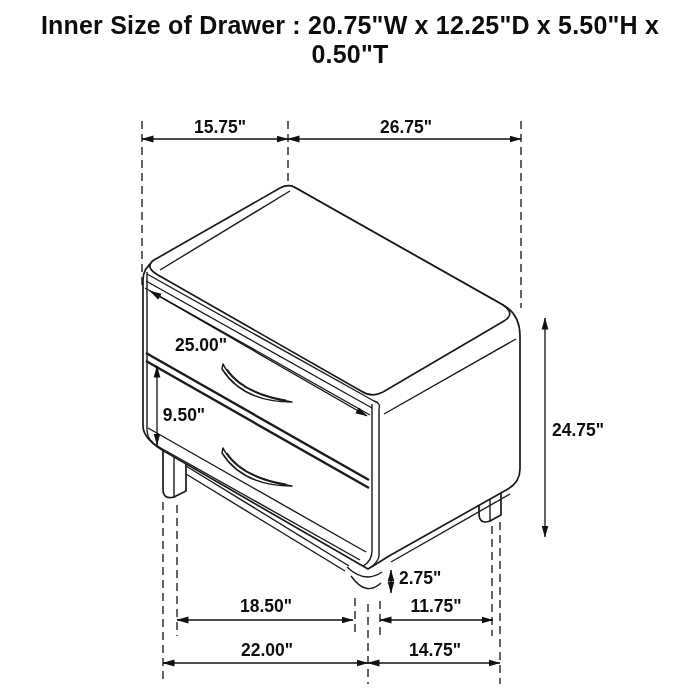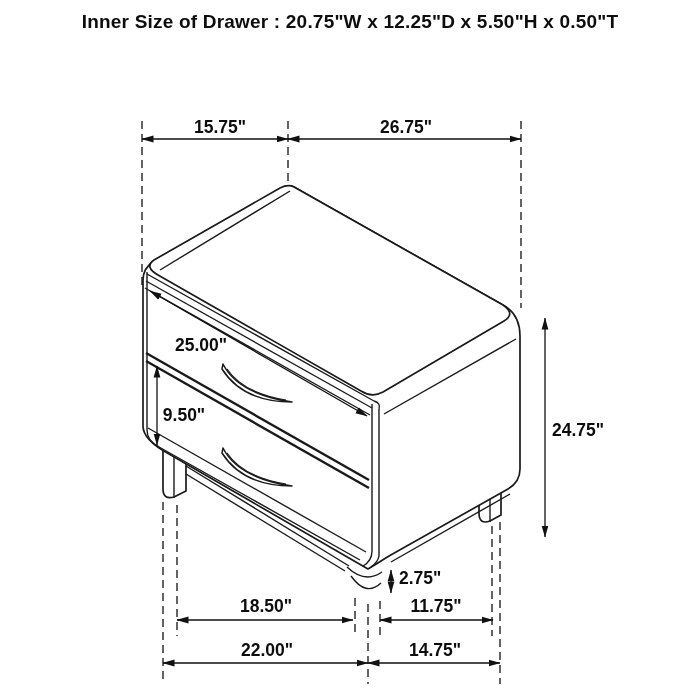--- a/index.html
+++ b/index.html
@@ -2,21 +2,21 @@
 <html><head>
 <meta charset="utf-8">
 <style>
   html,body{margin:0;padding:0;background:#ffffff;}
   .stage{
     position:relative;width:700px;height:700px;background:#ffffff;overflow:hidden;
     font-family:"Liberation Sans", sans-serif;
   }
   .title{
     position:absolute;top:11px;left:10px;width:680px;
-    text-align:center;font-size:19px;font-weight:bold;color:#0d0d0d;
+    text-align:center;font-size:25px;font-weight:bold;color:#0d0d0d;
     letter-spacing:0.2px;
   }
   svg{position:absolute;left:0;top:0;}
   .body-line{fill:#ffffff;stroke:#1a1a1a;stroke-width:1.7;stroke-linejoin:round;}
   .detail{fill:none;stroke:#1a1a1a;stroke-width:1.4;stroke-linejoin:round;}
   .thick{fill:none;stroke:#1a1a1a;stroke-width:2.4;}
   .dim{stroke:#111111;stroke-width:1.3;fill:none;}
   .ext{stroke:#111111;stroke-width:1.3;fill:none;stroke-dasharray:8 5;}
   .dimtext{font-family:"Liberation Sans", sans-serif;font-size:17.5px;font-weight:bold;fill:#0d0d0d;}
 </style>

